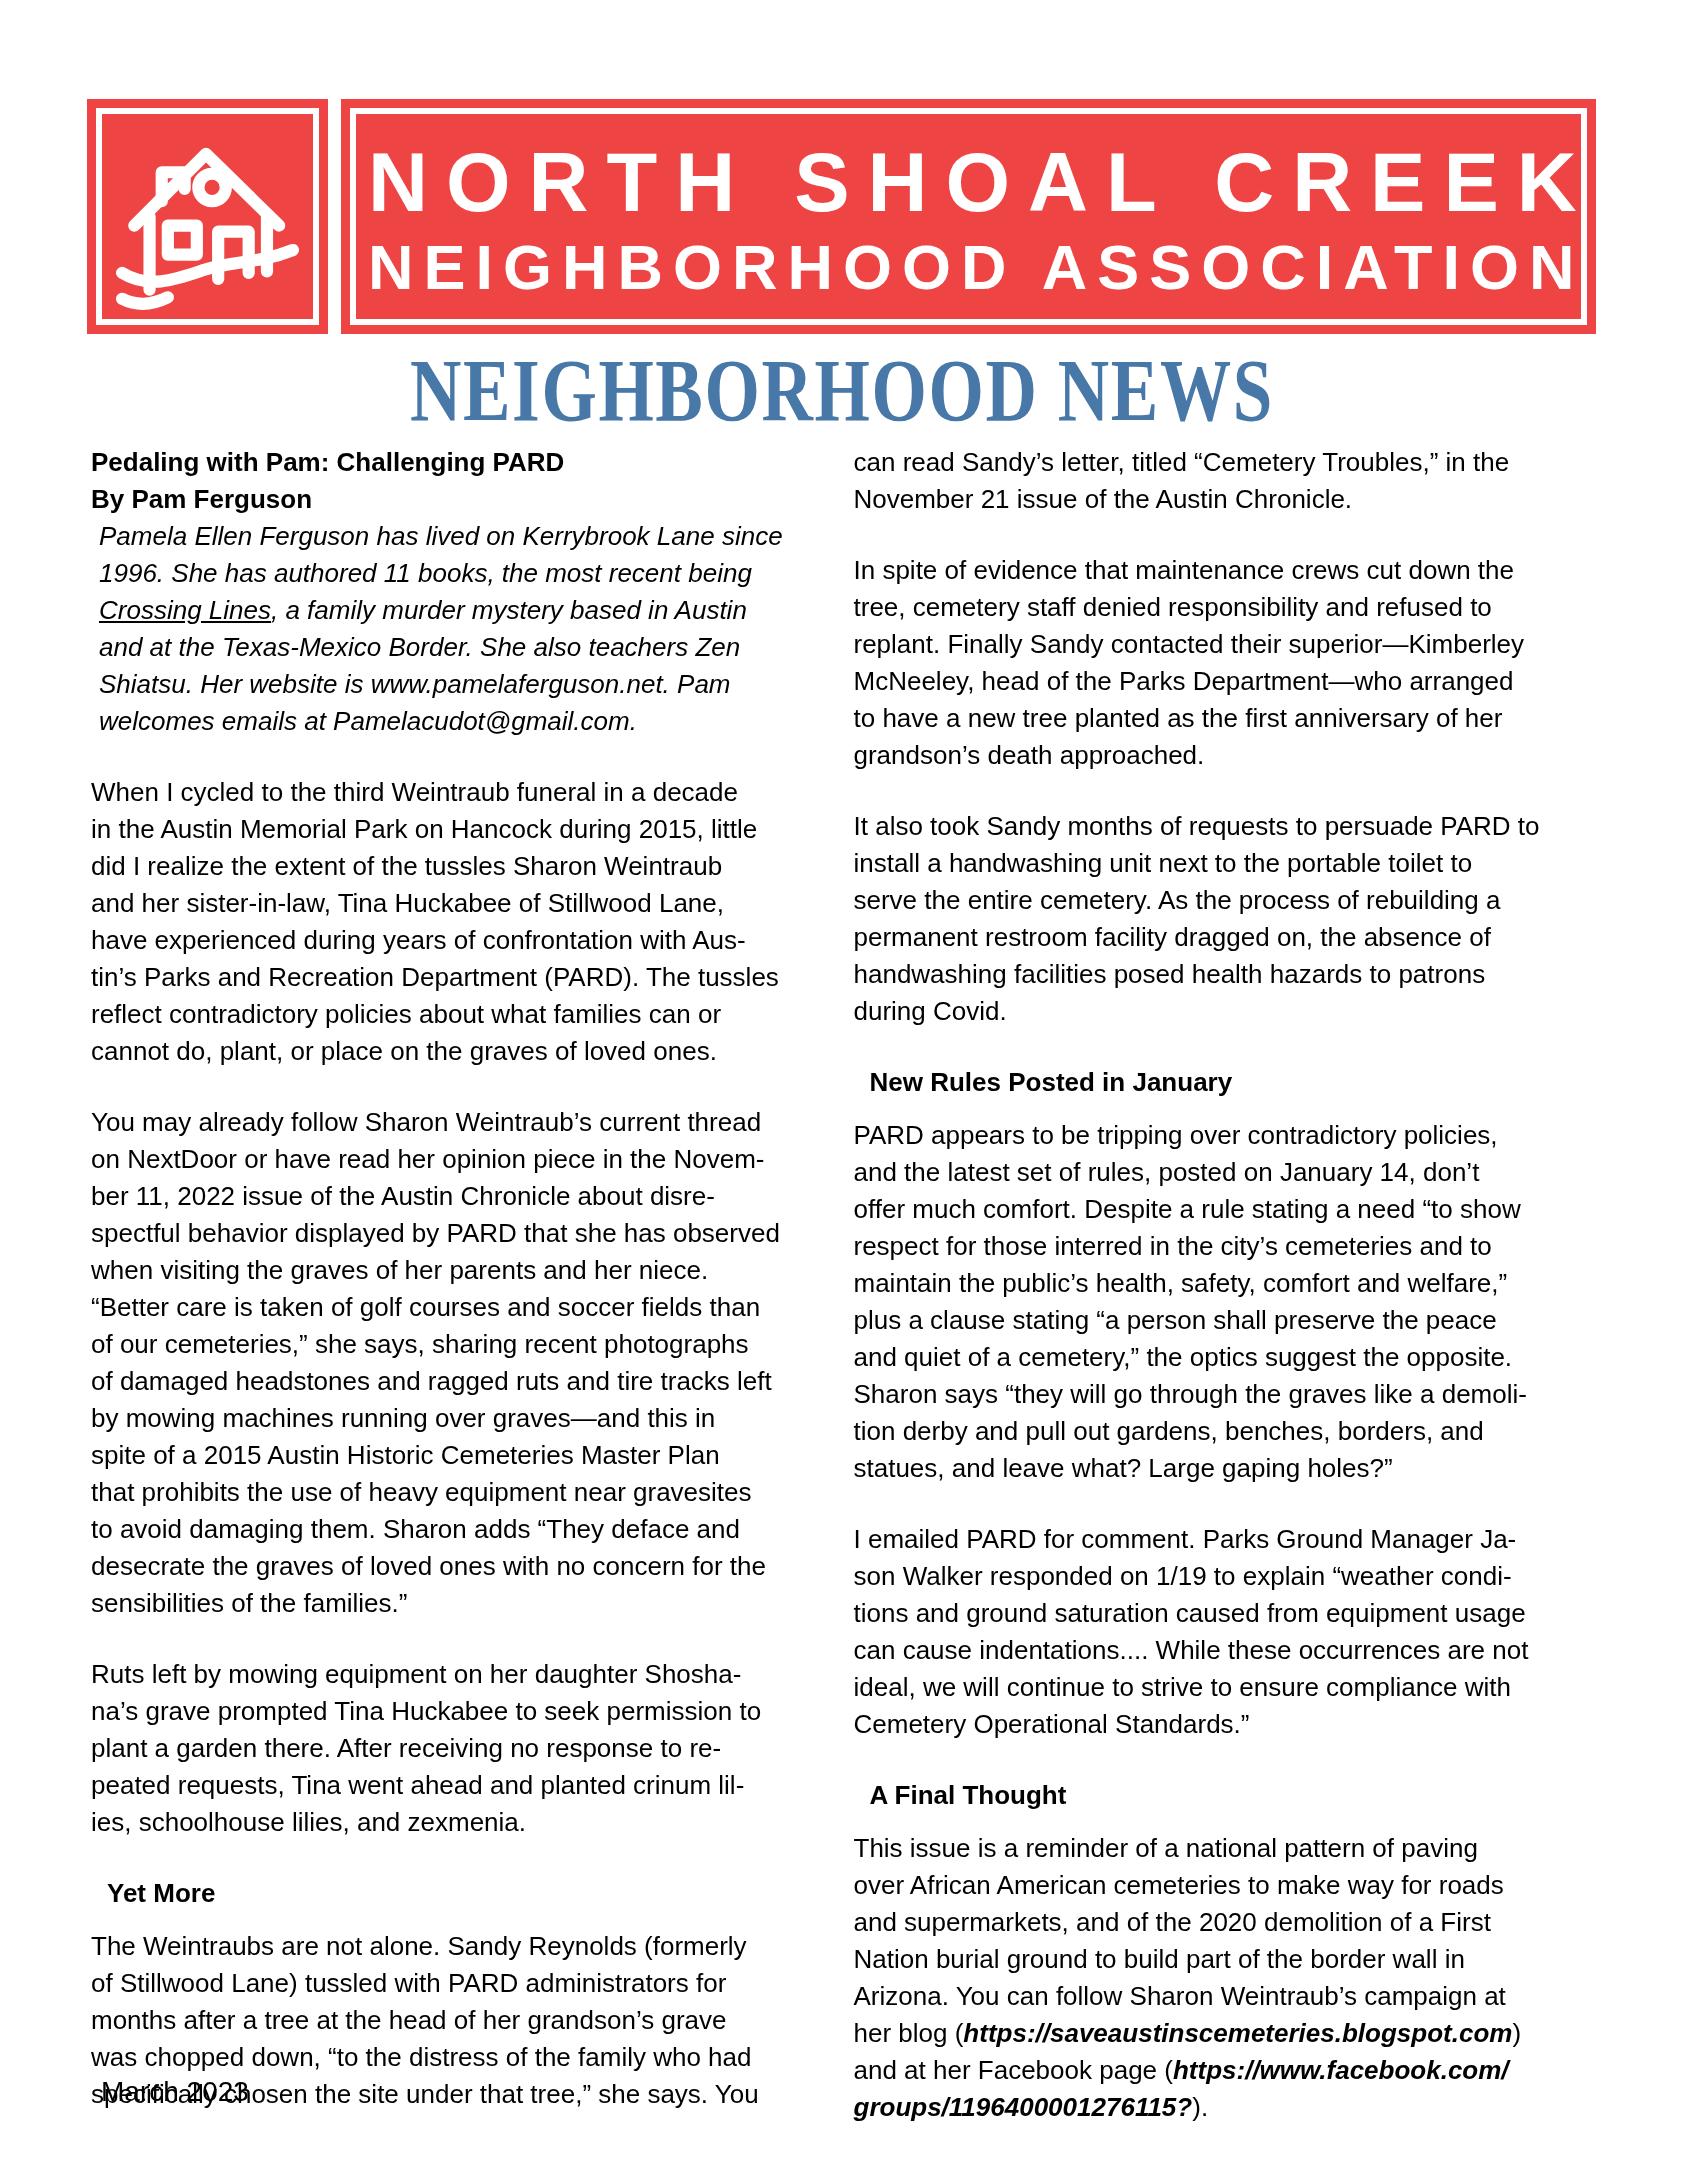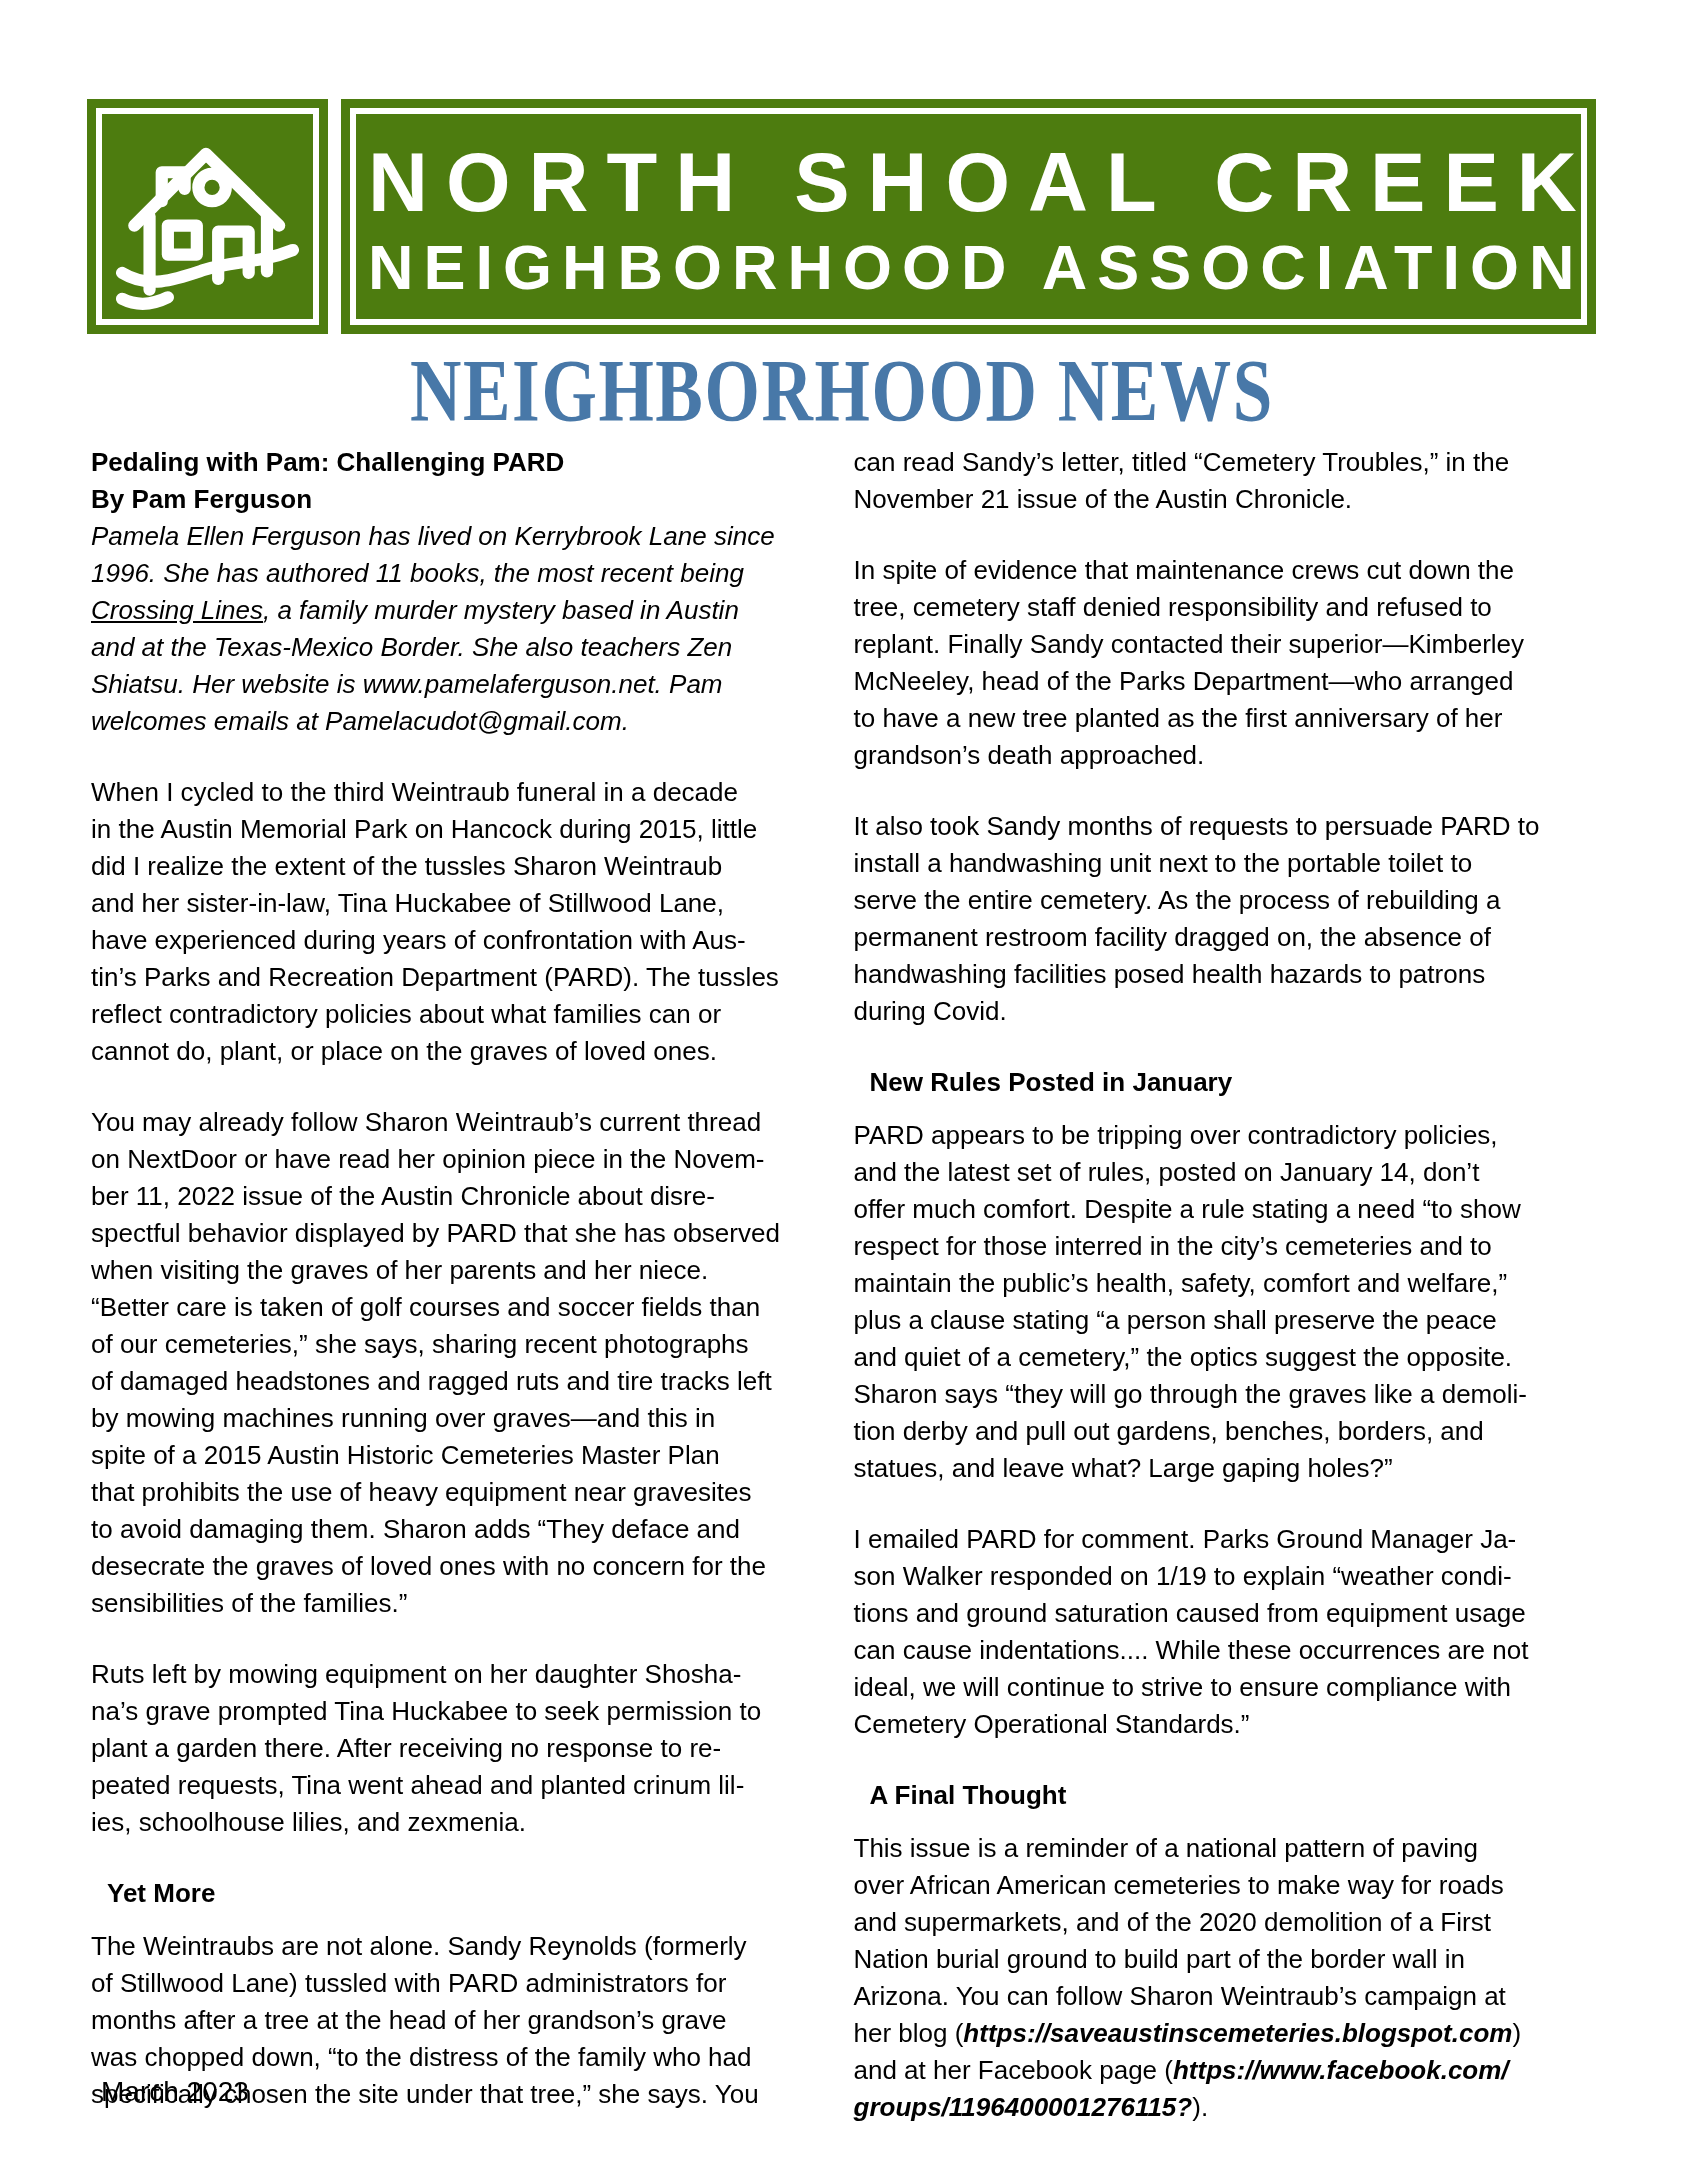--- a/index.html
+++ b/index.html
@@ -2,39 +2,39 @@
 <html><head>
 <meta charset="utf-8">
 <style>
   * { margin:0; padding:0; box-sizing:border-box; }
   html,body { background:#ffffff; }
   body { width:1683px; height:2178px; font-family:"Liberation Sans", sans-serif; color:#000; position:relative; overflow:hidden; }
   .page { position:absolute; inset:0; background:#fff; }
 
   
   .banner { position:absolute; left:87px; top:99px; width:1509px; height:235px; display:flex; gap:13px; }
-  .panel { position:relative; background:#4d7c0f; }
+  .panel { position:relative; background:#ef4444; }
   .panel::after { content:""; position:absolute; inset:9px; border:6px solid #ffffff; pointer-events:none; }
   .house-panel { width:241px; display:flex; align-items:center; justify-content:center; }
   .house-panel svg { width:183px; height:183px; margin-top:6px; }
   .text-panel { flex:1; display:flex; flex-direction:column; justify-content:center; padding-left:27px; }
   .org1 { color:#fff; font-weight:bold; font-size:83px; line-height:96px; letter-spacing:18px; margin-top:6px; white-space:nowrap; }
   .org2 { color:#fff; font-weight:bold; font-size:63px; line-height:73px; letter-spacing:10px; white-space:nowrap; }
 
   
   .masthead { position:absolute; left:0; top:345px; width:1683px; text-align:center; }
   .masthead span { display:inline-block; font-family:"Liberation Serif", serif; font-weight:bold; font-size:89px; line-height:91px; color:#4878a8; transform:scaleX(0.8); transform-origin:center; letter-spacing:2px; white-space:nowrap; }
 
   
   .columns { position:absolute; left:91px; top:444px; width:1501px; display:flex; gap:24px; }
   .col { width:743px; }
   p, h2 { font-size:26px; line-height:37px; white-space:pre-line; font-weight:normal; }
   .para { margin:0 0 34px 0; }
   .bold { font-weight:bold; }
-  .italic { font-style:italic; }
+  .italic { font-style:italic;margin-left:8px; }
   .underline { text-decoration:underline; }
   h2 { font-weight:bold; margin:16px; }
   .url { font-weight:bold; font-style:italic; }
 
   
   .footer { position:absolute; left:101px; top:2075px; font-size:28px; line-height:34px; }
 </style>
 </head>
 <body>
 

